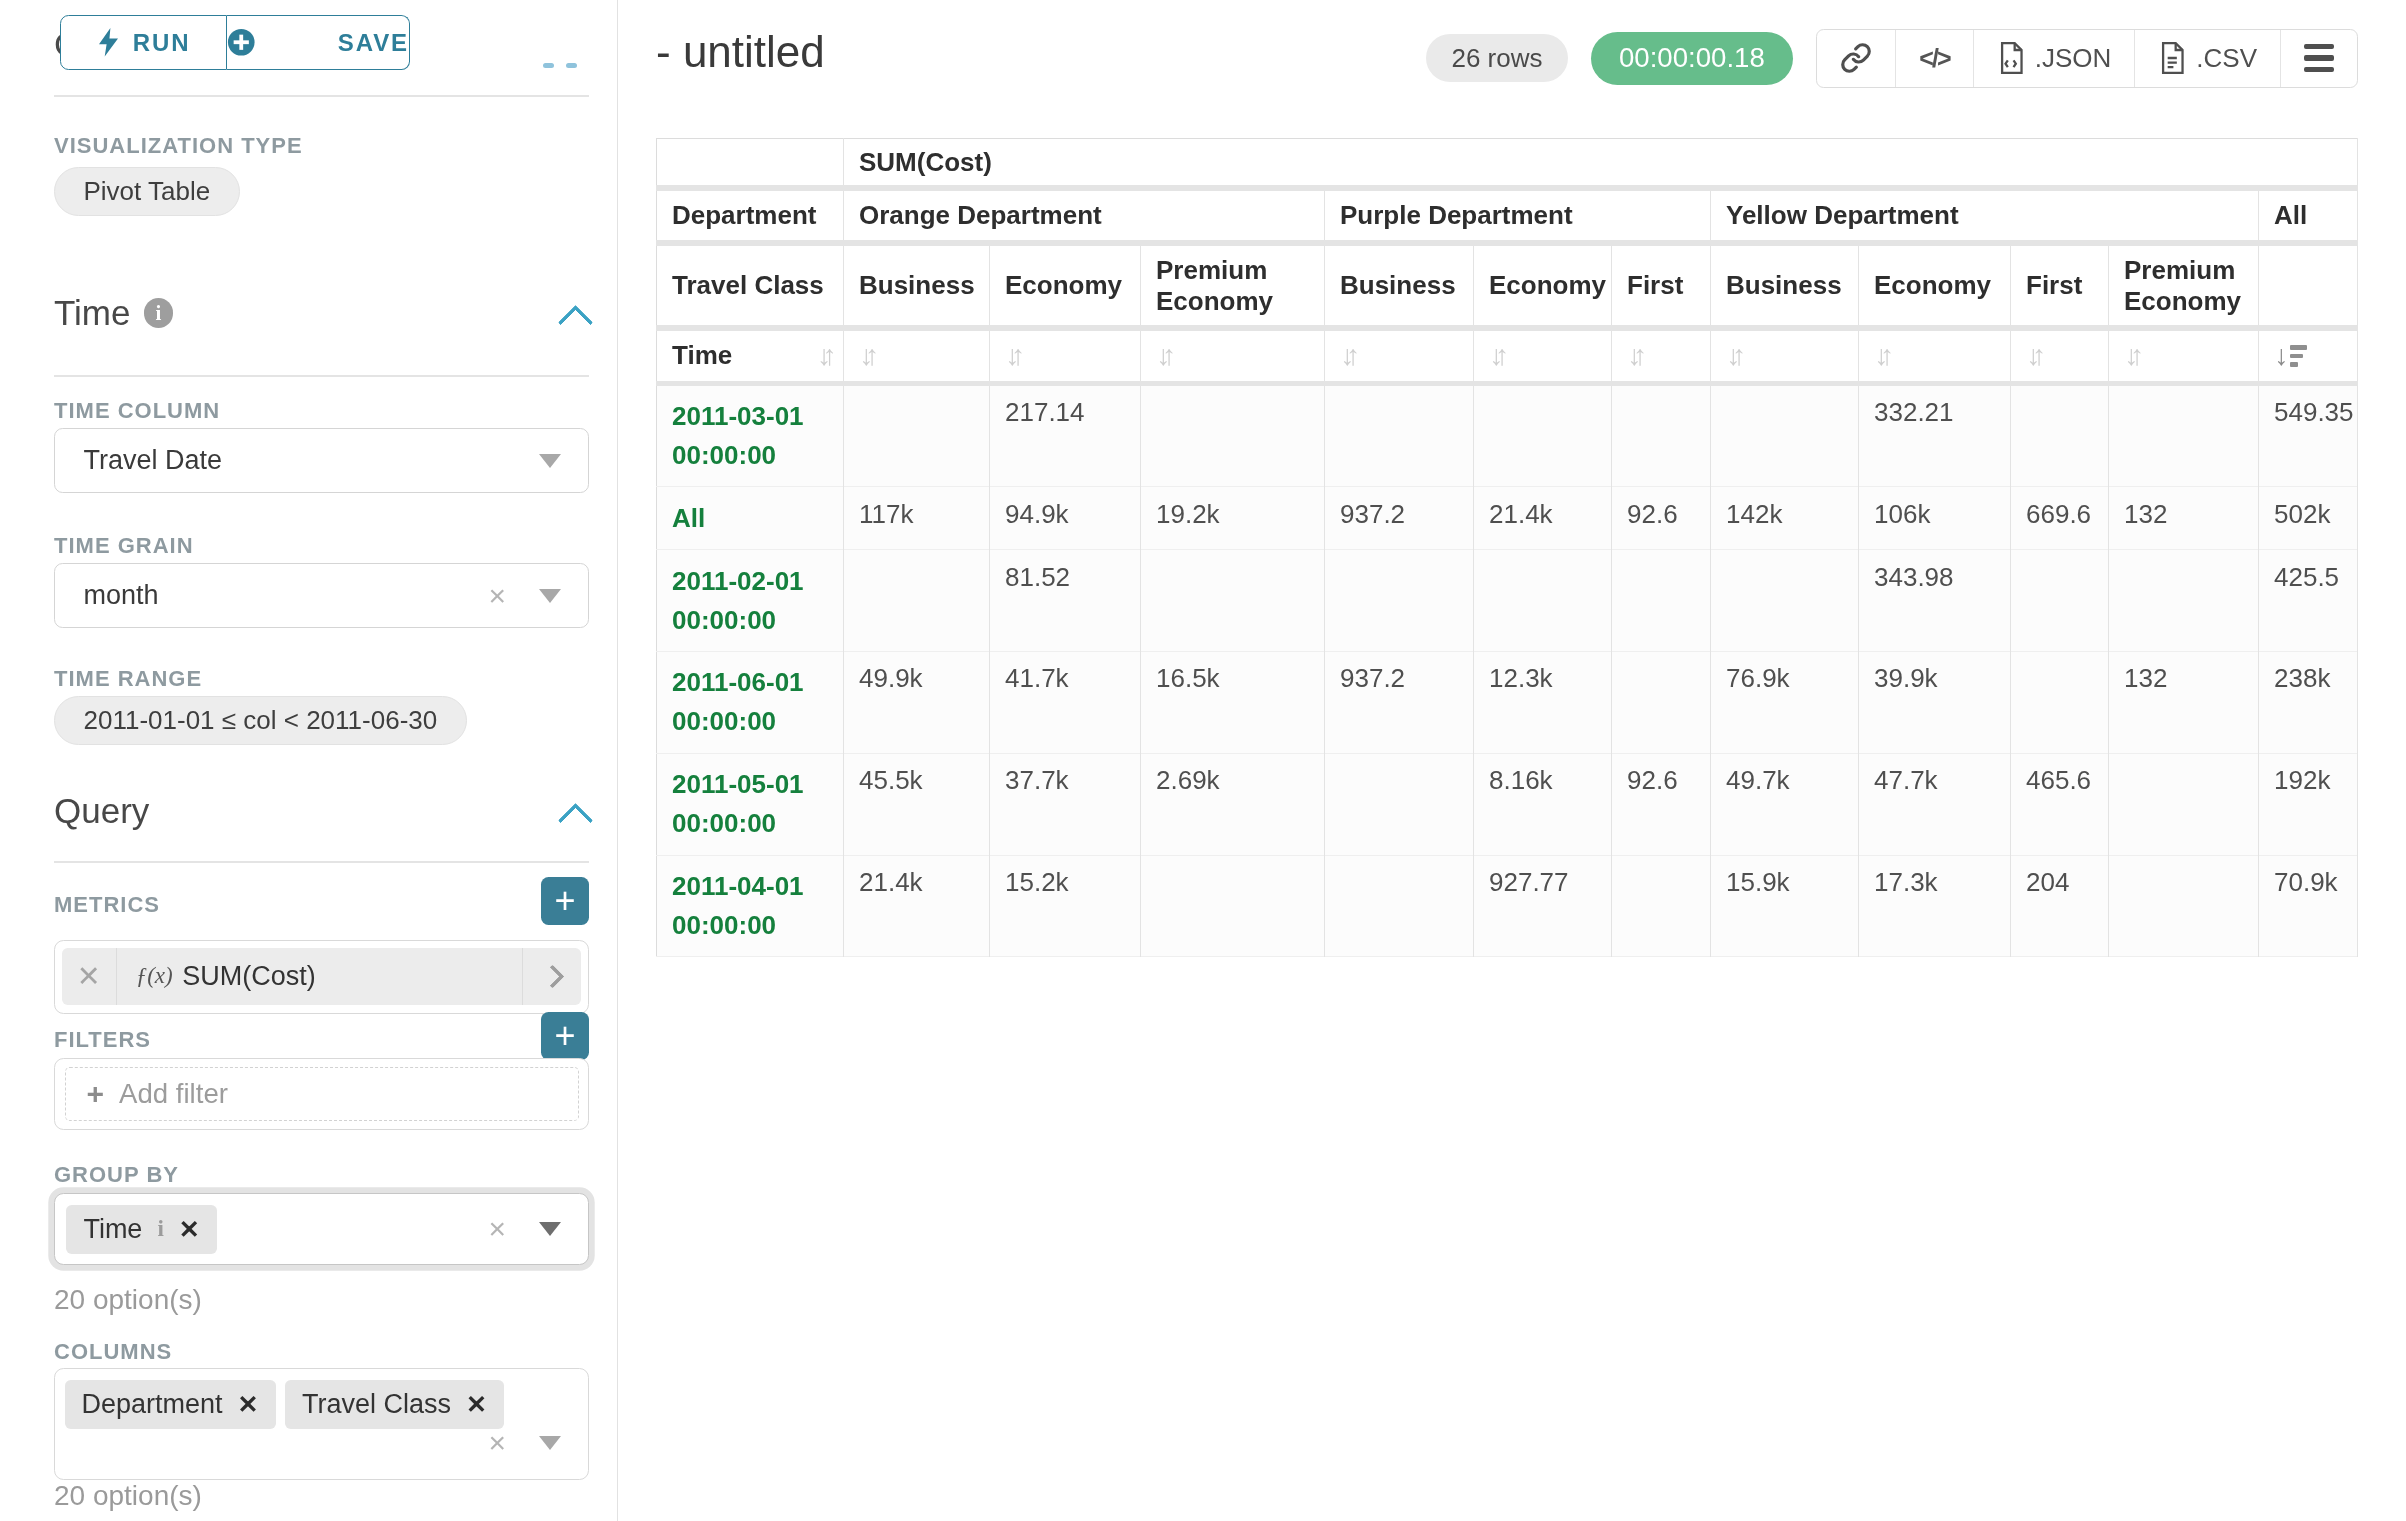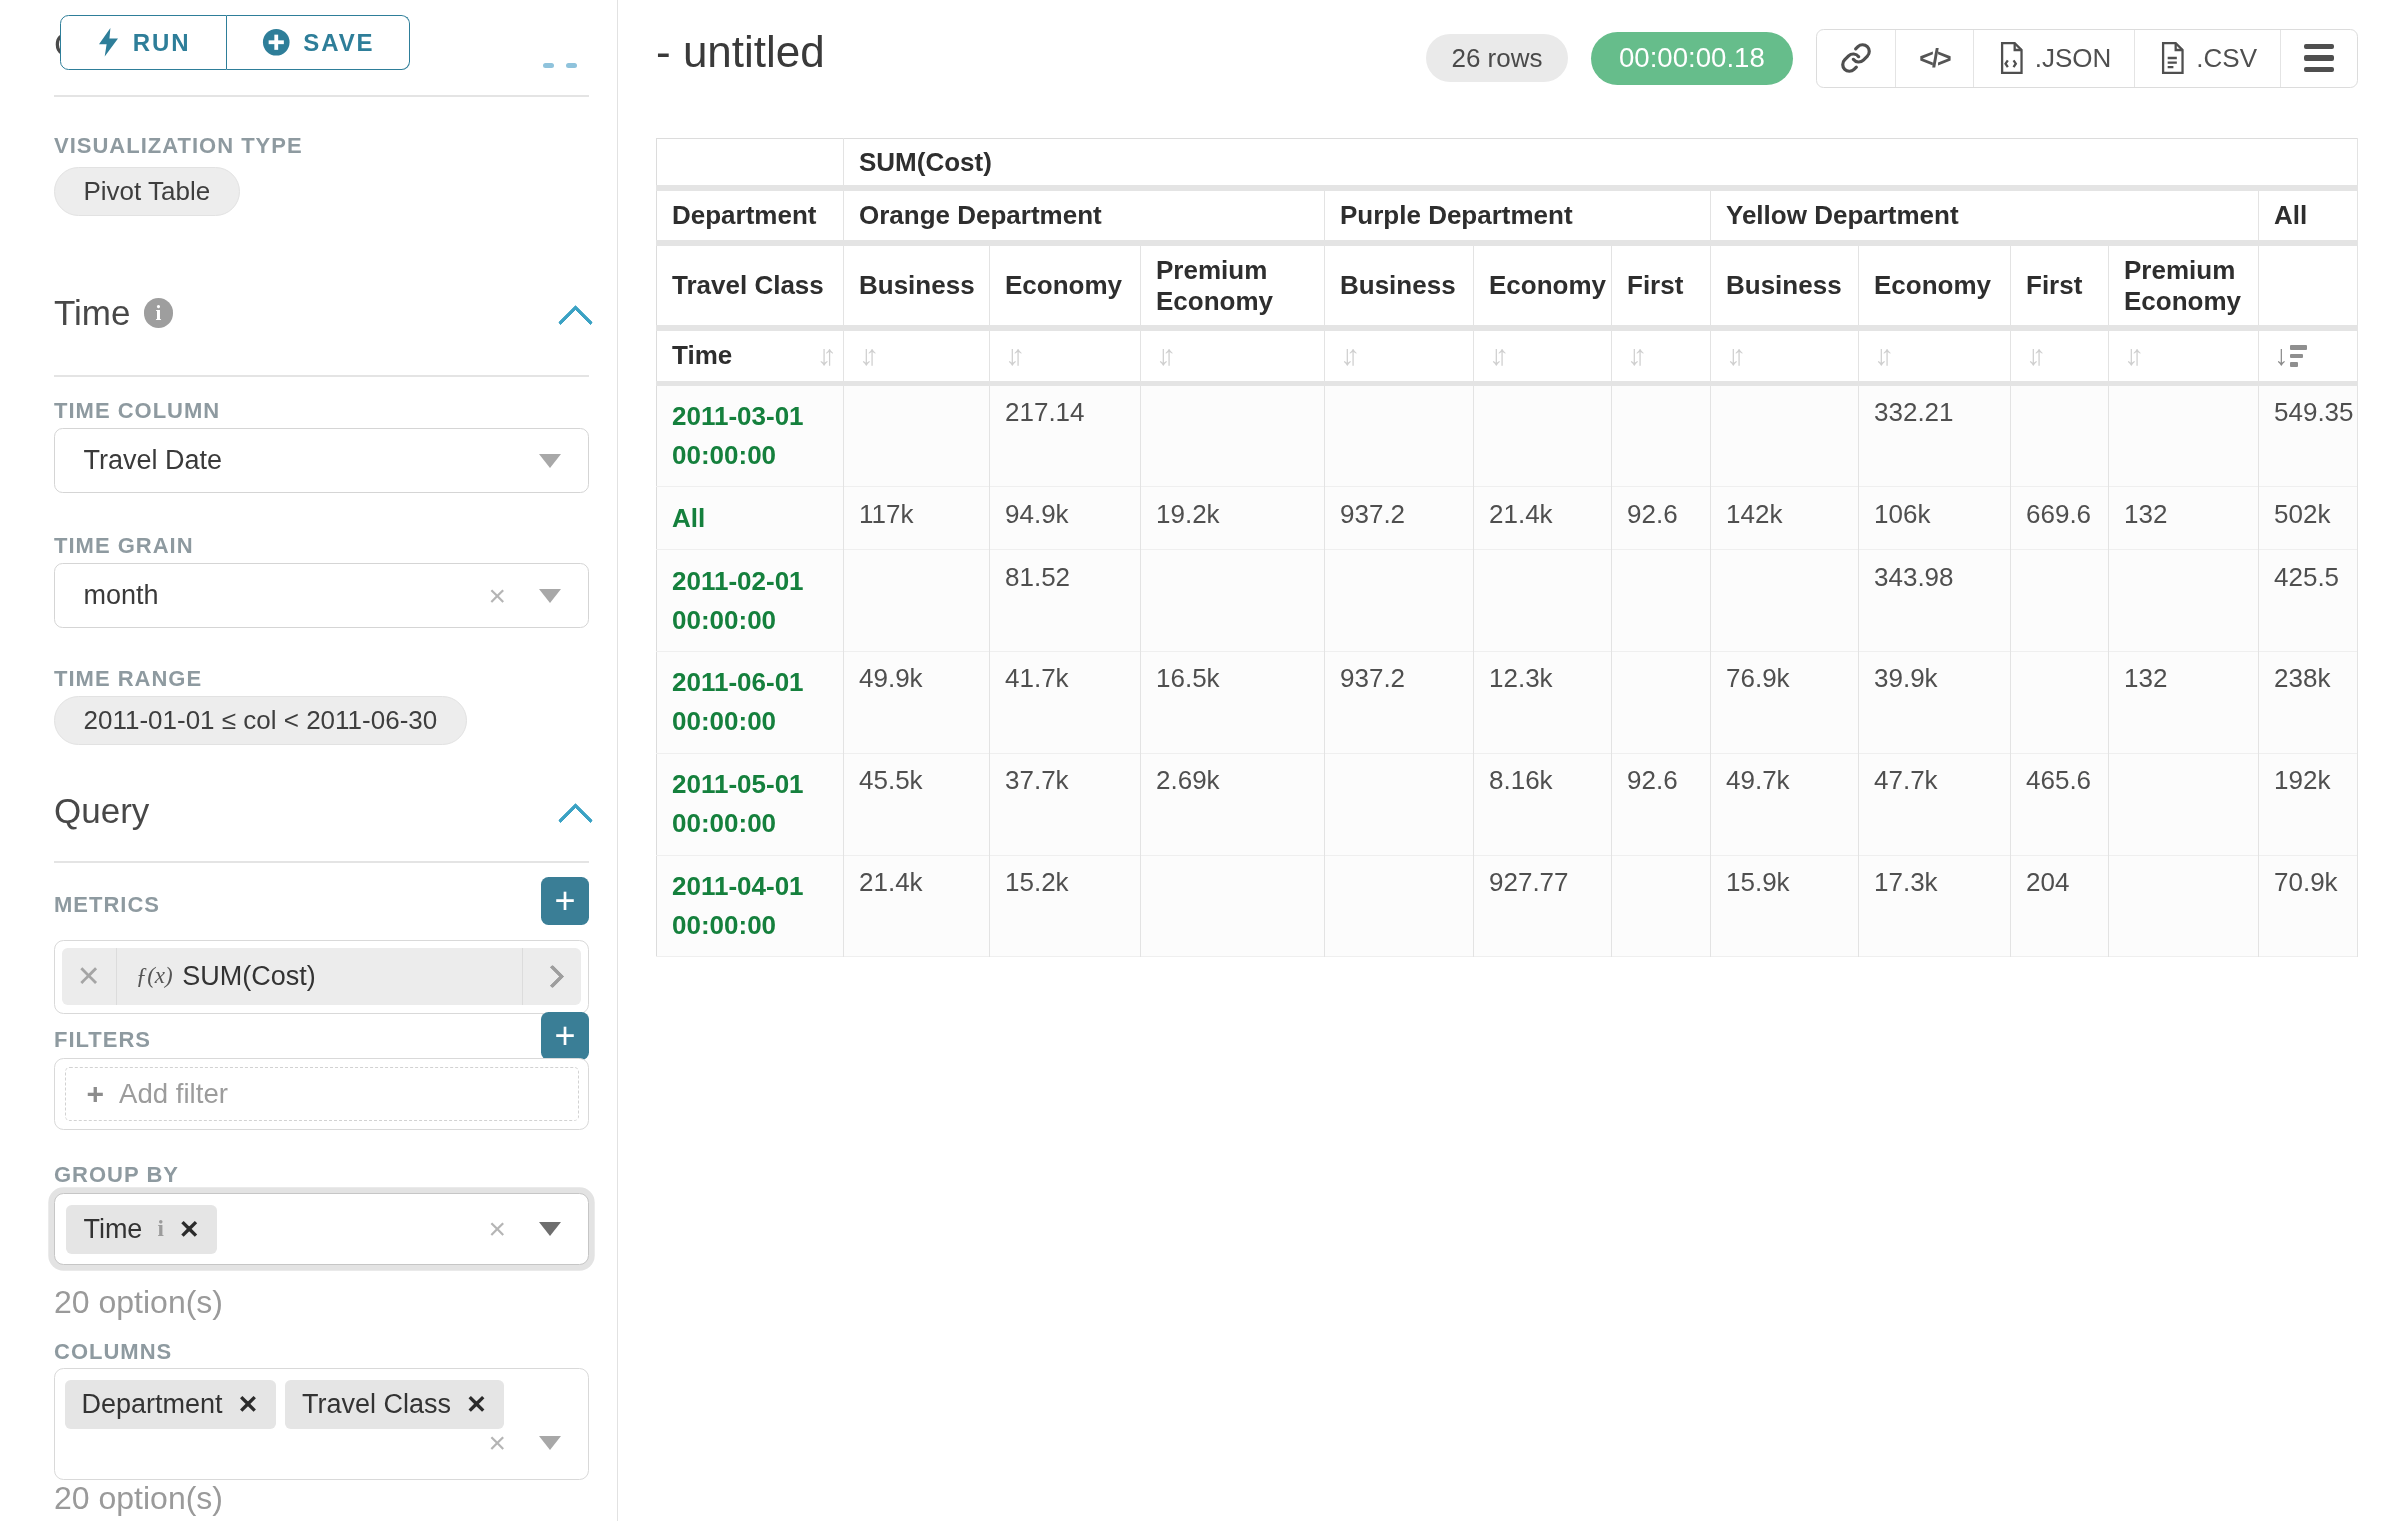--- a/index.html
+++ b/index.html
@@ -11,21 +11,21 @@
   .panel { position:absolute; left:0; top:0; width:618px; height:1522px;
     background:#fff; border-right:1.9px solid #E2E2E2; }
   .panel .abs { position:absolute; }
 
   .clipped-heading { left:54px; top:25px; font-size:34px; color:#4A4A4A; z-index:1; }
   .btn-row { left:60px; top:15px; z-index:2; display:flex; }
   .btn { height:55px; display:flex; align-items:center; justify-content:center;
     background:#fff; border:1.9px solid #2E7E99; color:#2E7E99; font-weight:bold;
     font-size:24px; letter-spacing:1.9px; gap:13.3px; }
   .btn.run { width:167px; border-radius:8.6px 0 0 8.6px; }
-  .btn.save { width:183px; border-radius:0 8.6px 8.6px 0; border-left:none; }
+  .btn.save { width:183px; border-radius:0 8.6px 8.6px 0; border-left:none;justify-content:space-between; }
   .bolt-svg, .plusc-svg { display:block; }
   .blue-dot { width:11.4px; height:4.8px; background:#8FC3DC; border-radius:2.9px; top:63px; }
   .divider { left:54px; width:535px; height:1.9px; background:#E4E4E4; }
 
   .flabel { font-size:22px; letter-spacing:1px; color:#8E9AA0; font-weight:bold; }
   .pill { display:inline-flex; align-items:center; height:49px; padding:0 28.5px;
     background:#EDEDED; border:1.9px solid #E2E2E2; border-radius:26px; font-size:26px; color:#3E3E3E; }
 
   .section-h { font-size:35px; color:#484848; display:flex; align-items:center; gap:13.3px; }
   .info-i { width:29.5px; height:29.5px; border-radius:50%; background:#9E9E9E; color:#fff;
@@ -70,21 +70,21 @@
   .gb-box { left:54px; width:535px; height:72px; border:1.9px solid #C6C6C6; border-radius:9.5px;
     background:#fff; box-shadow:0 0 0 5.7px #E3E3E3; position:absolute; display:flex;
     align-items:center; padding-left:11.4px; }
   .cols-box { left:54px; width:535px; height:112px; border:1.9px solid #D9D9D9; border-radius:9.5px;
     background:#fff; position:absolute; padding:11.4px 0 0 9.5px; display:flex;
     align-items:flex-start; gap:9.5px; }
   .chip { display:inline-flex; align-items:center; height:49px; background:#E5E5E5; border-radius:5.7px;
     padding:0 17px; font-size:27px; color:#333; gap:15px; }
   .chip .ci { color:#9B9B9B; font-weight:bold; font-family:"Liberation Serif", serif; font-size:23px; }
   .chip .cx { font-size:25px; color:#2B2B2B; font-weight:bold; }
-  .hint { font-size:32px; color:#9A9A9A; }
+  .hint { font-size:28px; color:#9A9A9A; }
 
   
   .main { position:absolute; left:620px; top:0; width:1786px; height:1522px; background:#fff; }
   .title { position:absolute; left:36px; top:27px; font-size:44px; color:#3A3A3A; }
   .hdr-right { position:absolute; right:48px; top:28.5px; display:flex; align-items:center; gap:23px; }
   .rows-badge { background:#EAEAEA; border-radius:27px; height:48px; display:flex; align-items:center;
     padding:0 25px; font-size:26px; color:#4A4A4A; }
   .timer-badge { background:#66BD8B; border-radius:27px; height:53px; display:flex; align-items:center;
     padding:0 28.5px; font-size:27.6px; color:#fff; }
   .btn-group { display:flex; border:1.9px solid #DCDCDC; border-radius:7.6px; overflow:hidden; height:59px;

